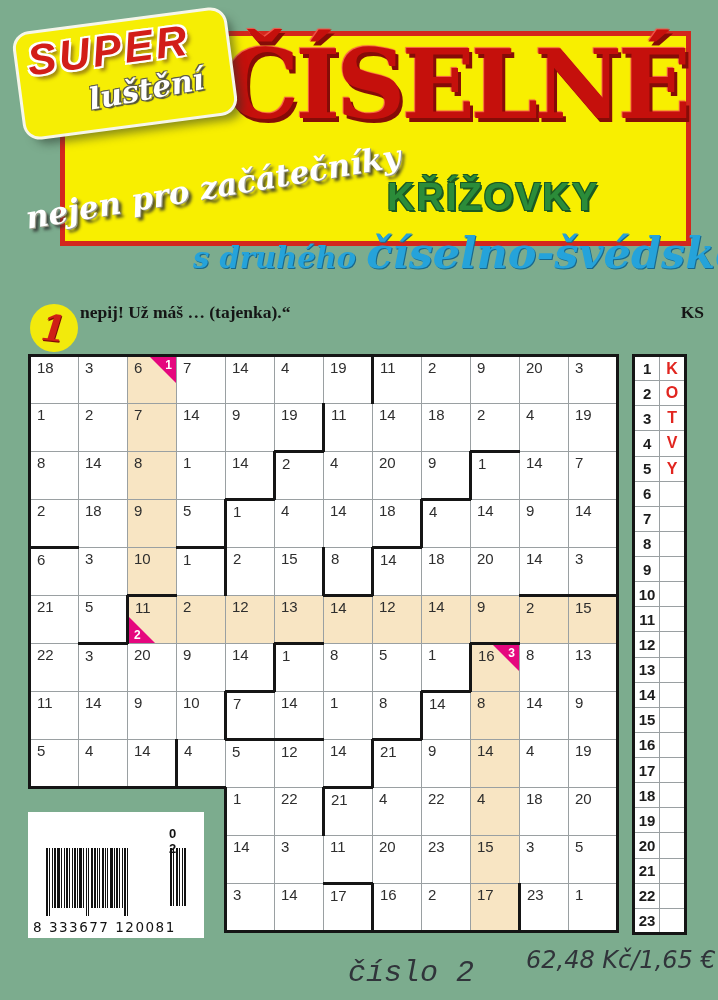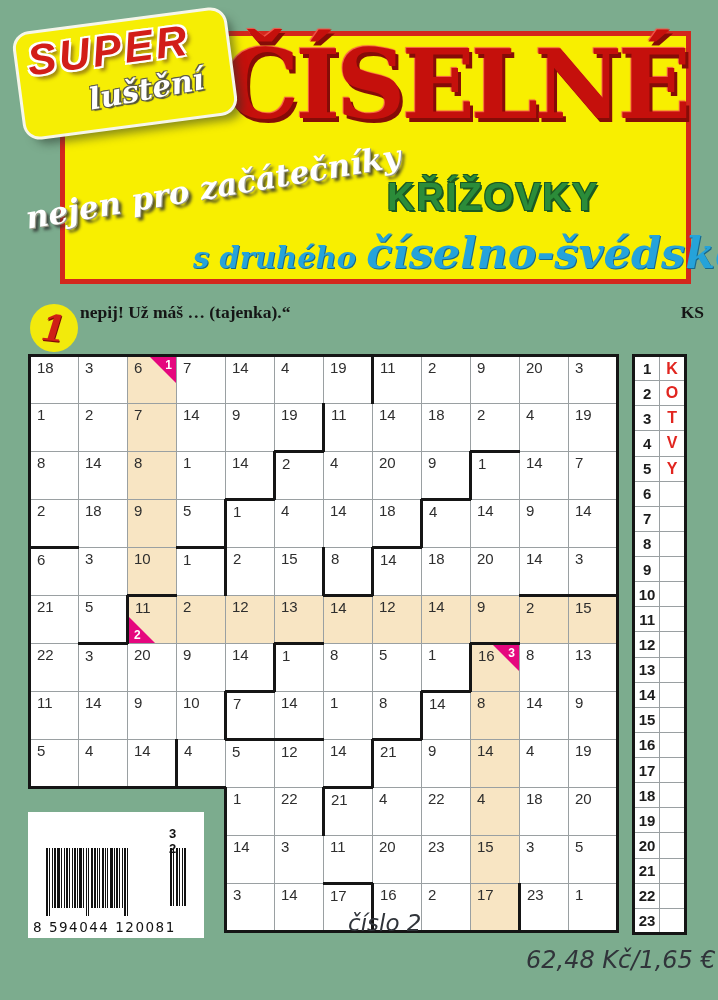--- a/index.html
+++ b/index.html
@@ -1,21 +1,21 @@
 <!DOCTYPE html>
 <html><head>
 <meta charset="utf-8">
 <style>
   * { margin:0; padding:0; box-sizing:border-box; }
   html,body { width:718px; height:1000px; }
   body { font-family:"Liberation Sans", sans-serif; position:relative; overflow:hidden; }
   .page { position:absolute; inset:0; background:#7cac8e; }
 
   
-  .banner { position:absolute; left:60px; top:31px; width:631px; height:253px;
+  .banner { position:absolute; left:60px; top:31px; width:631px; height:215px;
             background:#f8ef00; border:5px solid #d3271d;text-decoration:underline; }
   .title { position:absolute; left:158px; top:-12px; font-family:"DejaVu Serif", serif;
            font-weight:bold; font-size:96px; line-height:1.28; letter-spacing:-4px;
            color:#c5100c; text-shadow:3px 4px 0 #850c07, -1px -1px 1px #f4564a;
            white-space:nowrap; }
   .subtitle { position:absolute; left:322px; top:140px; font-weight:bold; font-size:38px;
               letter-spacing:2px; color:#2b8c39;
               text-shadow:-1px -1px 0 #1b5a23, 1px -1px 0 #1b5a23, -1px 1px 0 #1b5a23, 2px 2px 0 #1b5a23; }
   .tagline { position:absolute; left:128px; top:192px; color:#25a3da; white-space:nowrap;
              font-family:"DejaVu Serif", serif; font-style:italic;
@@ -88,21 +88,21 @@
   .addon-bars div { background:#111; }
   .bc-digits { position:absolute; left:5px; bottom:3px; font-size:13.5px; letter-spacing:1.5px;
                color:#111; font-family:"DejaVu Sans", sans-serif; white-space:nowrap; }
   .bc-addon { position:absolute; left:141px; top:14px; font-size:13px; font-weight:bold;
               letter-spacing:9px; color:#111; }
 
   
   .footer-item { position:absolute; font-style:italic; color:#30343a;
                  font-family:"DejaVu Sans", sans-serif; white-space:nowrap; }
   .f-left  { left:34px;  top:948px; font-size:24px; }
-  .f-center{ left:348px; top:910px; font-size:23px; }
+  .f-center{ left:348px; top:956px; font-size:30px;font-family:Liberation Mono, monospace; }
   .f-right { left:526px; top:946px; font-size:24px; }
 </style>
 </head>
 <body>
 
 <div class="page">
 
   <div class="banner">
     <div class="title">ČÍSELNÉ</div>
     <div class="subtitle">KŘÍŽOVKY</div>
@@ -700,20 +700,20 @@
         <div style="width: 1px; height: 68px; margin-right: 0px;"></div>
       </div>
     <div class="addon-bars">
         <div style="width: 2px; height: 58px; margin-right: 1px;"></div>
         <div style="width: 1px; height: 58px; margin-right: 2px;"></div>
         <div style="width: 2px; height: 58px; margin-right: 1px;"></div>
         <div style="width: 1px; height: 58px; margin-right: 2px;"></div>
         <div style="width: 1px; height: 58px; margin-right: 1px;"></div>
         <div style="width: 2px; height: 58px; margin-right: 2px;"></div>
       </div>
-    <div class="bc-addon">3 2</div>
-    <div class="bc-digits">8 594044 120081</div>
+    <div class="bc-addon">0 2</div>
+    <div class="bc-digits">8 333677 120081</div>
   </div>
 
   <div class="footer-item f-center">číslo 2</div>
   <div class="footer-item f-right">62,48 Kč/1,65 €</div>
 
 </div>
 
 </body></html>

